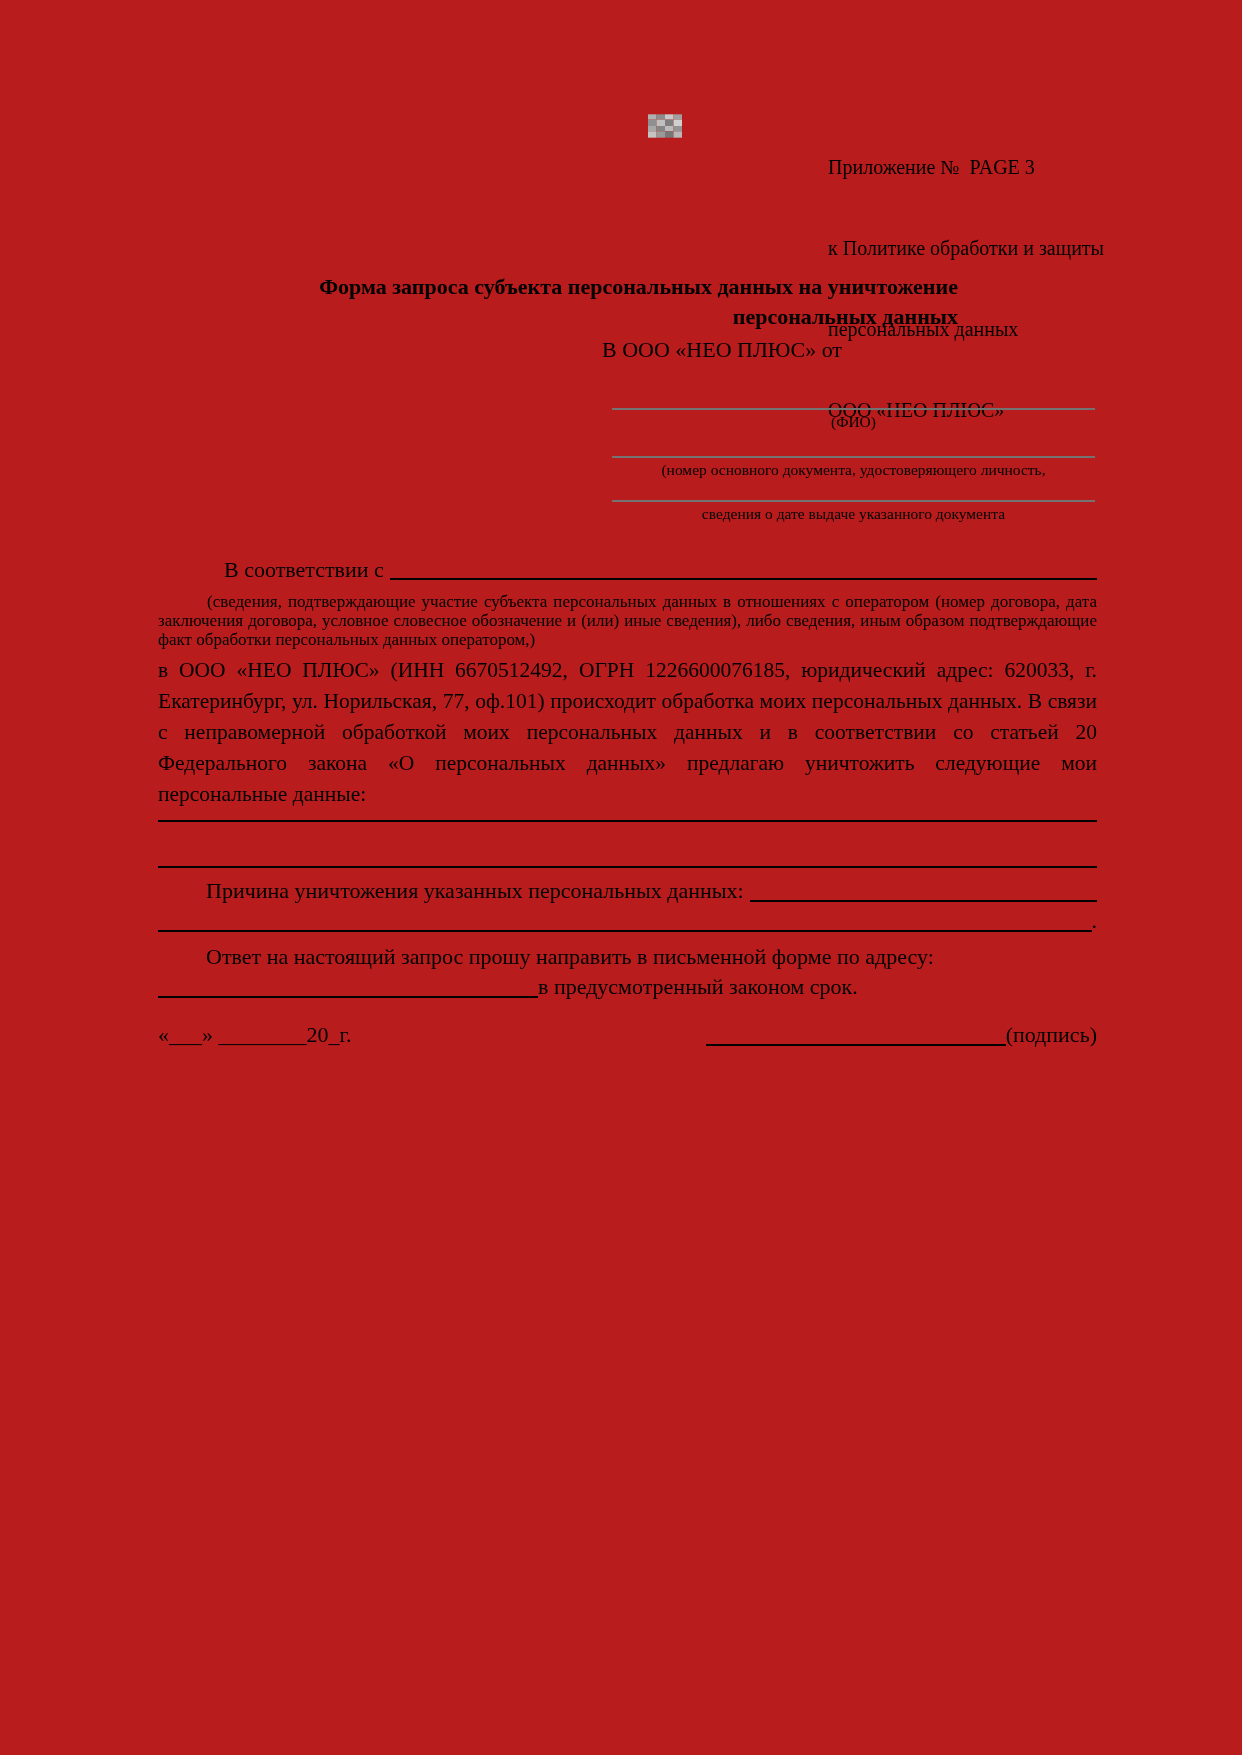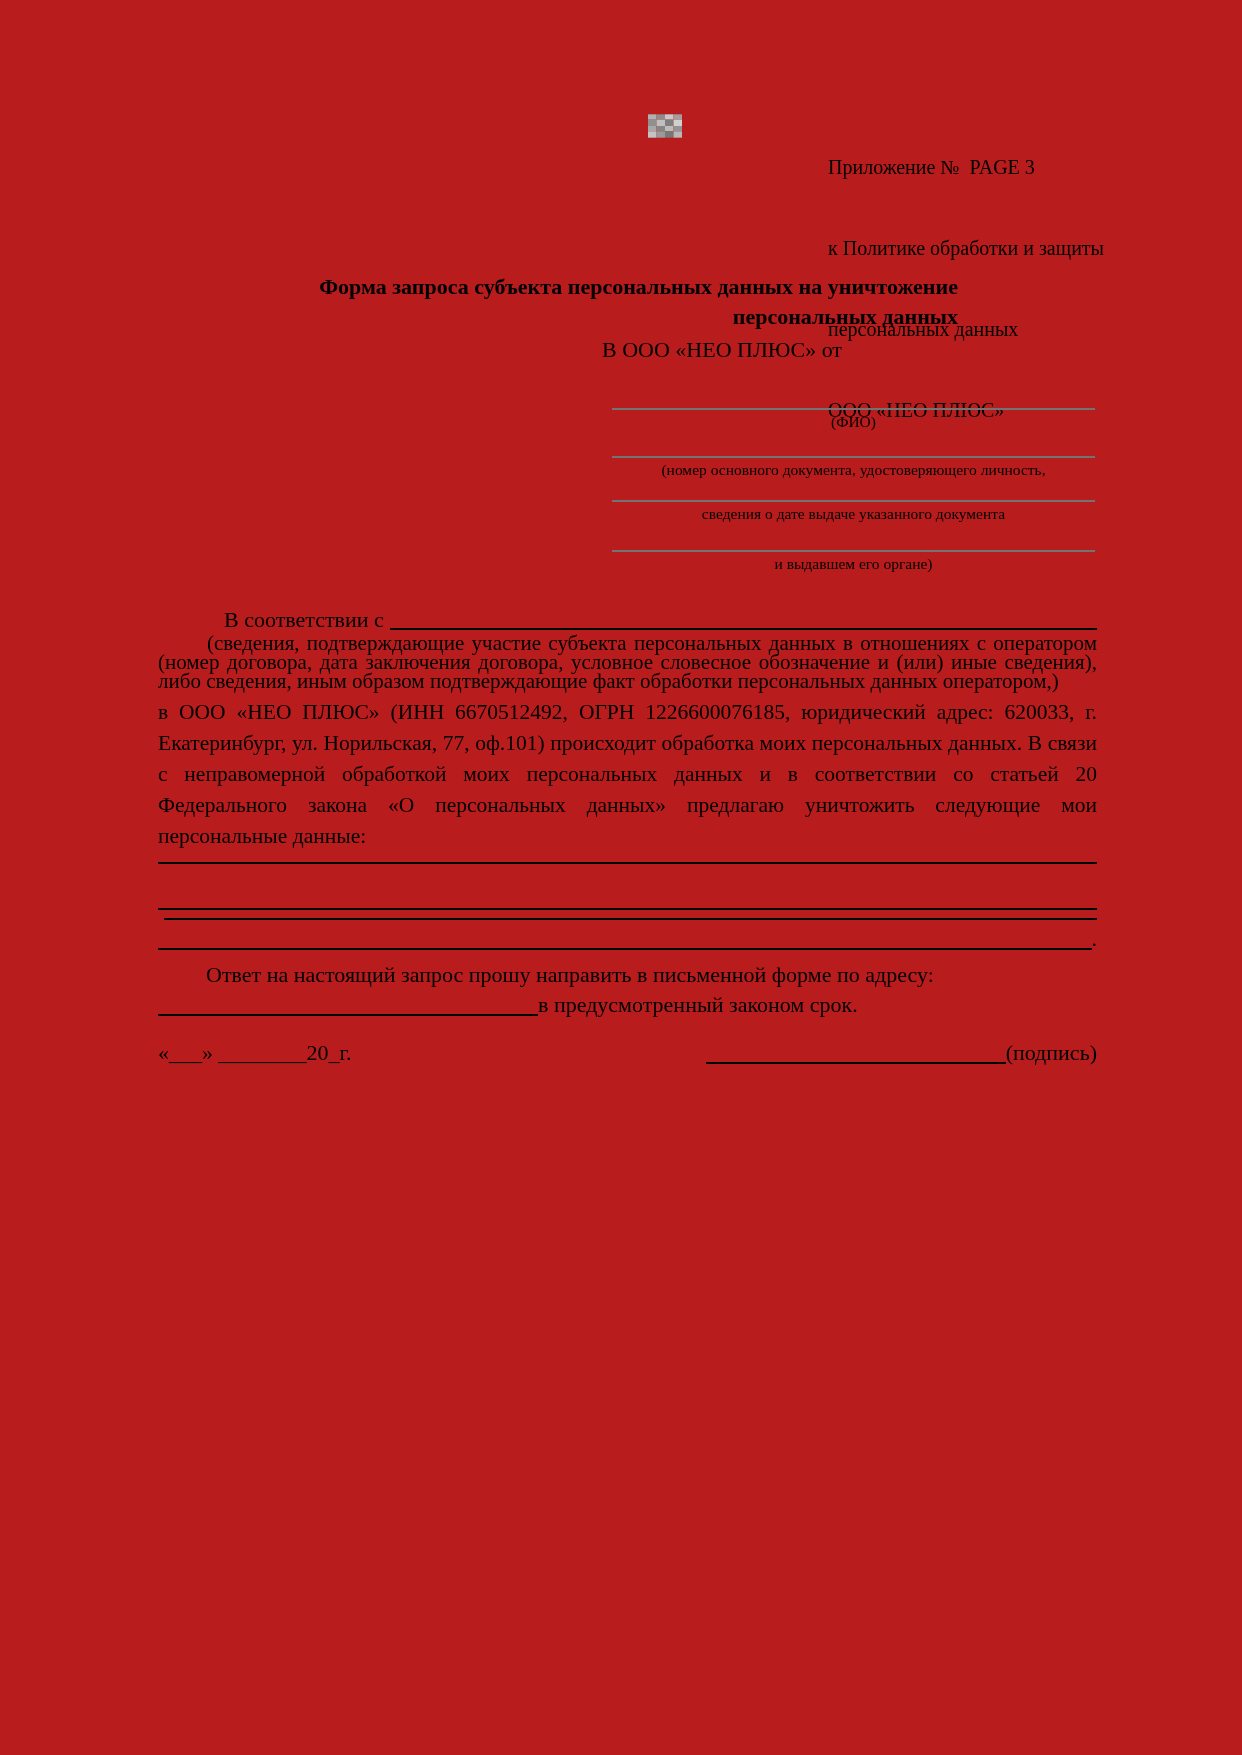--- a/index.html
+++ b/index.html
@@ -72,22 +72,22 @@
     line-height: 28px;
   }
   .accordance .alabel { padding-left: 66px; white-space: nowrap; }
   .fill {
     flex: 1;
     border-bottom: 2px solid #000;
     margin-bottom: 4px;
     margin-left: 6px;
   }
   .note {
-    margin-top: 0;
-    font-size: 21px;
+    margin-top: 8px;
+    font-size: 17px;
     line-height: 19px;
     text-align: justify;
     text-indent: 49px;
   }
   .para {
     margin: 6px 0 0 0;
     font-size: 21.5px;
     line-height: 31px;
     text-align: justify;
   }
@@ -176,38 +176,36 @@
     <div class="fields">
       <div class="field f1">
         <div class="fcaption">(ФИО)</div>
       </div>
       <div class="field f2">
         <div class="fcaption">(номер основного документа, удостоверяющего личность,</div>
       </div>
       <div class="field f3">
         <div class="fcaption">сведения о дате выдаче указанного документа</div>
       </div>
-      <div class="field f4">
-        <div class="fcaption">и выдавшем его органе)</div>
-      </div>
     </div>
 
     <div class="accordance">
       <span class="alabel">В соответствии с</span>
       <span class="fill"></span>
     </div>
 
     <div class="note">(сведения, подтверждающие участие субъекта персональных данных в отношениях с оператором (номер договора, дата заключения договора, условное словесное обозначение и (или) иные сведения), либо сведения, иным образом подтверждающие факт обработки персональных данных оператором,)</div>
 
     <p class="para">в ООО «НЕО ПЛЮС» (ИНН 6670512492, ОГРН 1226600076185, юридический адрес: 620033, г. Екатеринбург, ул. Норильская, 77, оф.101) происходит обработка моих персональных данных. В связи с неправомерной обработкой моих персональных данных и в соответствии со статьей 20 Федерального закона «О персональных данных» предлагаю уничтожить следующие мои персональные данные:</p>
 
     <div class="blank-rule b1"></div>
     <div class="blank-rule b2"></div>
 
     <div class="row reason-row">
+      <span class="rlabel">Причина уничтожения указанных персональных данных:</span>
       <span class="fill"></span>
     </div>
 
     <div class="row period-row">
       <span class="fill"></span>
       <span>.</span>
     </div>
 
     <div class="response1">Ответ на настоящий запрос прошу направить в письменной форме по адресу:</div>
 

